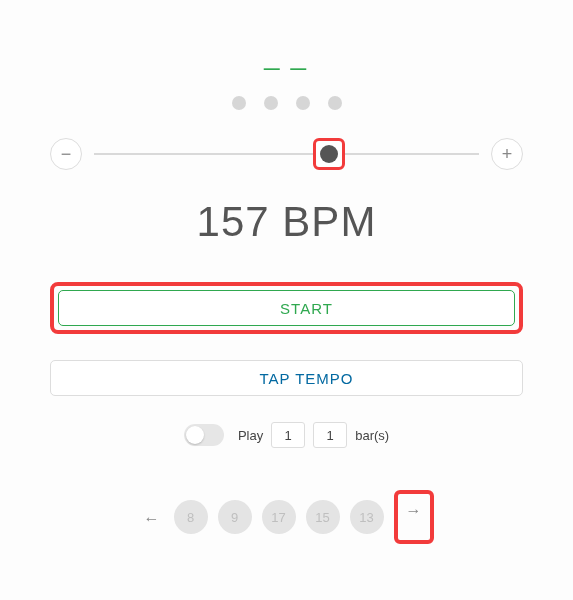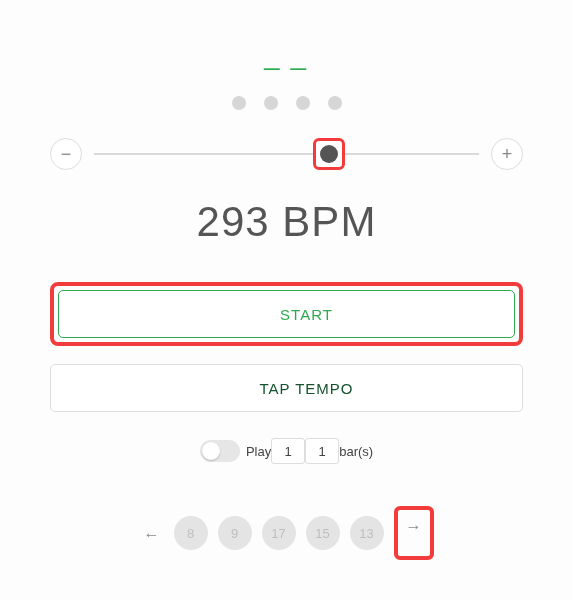--- a/index.html
+++ b/index.html
@@ -97,43 +97,44 @@
       width: 100%;
       margin-bottom: 14px;
     }
     .hl-red {
       border: 4px solid #f23b3b;
       border-radius: 8px;
       padding: 4px;
     }
     .big-btn {
       width: 100%;
-      height: 48px;
+      height: 36px;
       border-radius: 5px;
       background: #fff;
       display: flex;
       align-items: center;
       justify-content: center;
       font-size: 15px;
       letter-spacing: 1px;
       cursor: pointer;
       padding-left: 40px;
     }
     .start-btn {
       border: 1px solid #2fa84f;
       color: #2fa84f;
     }
     .tap-btn {
       border: 1px solid #ddd;
-      color: #14532d;
-      margin-top: 4px;
+      color: #0369a1;
+      margin-top: 12px;
     }
     .mute-row {
       display: flex;
       align-items: center;
+      gap: 8px;
       margin-top: 26px;
       font-size: 13px;
       color: #444;
     }
     .toggle {
       width: 40px;
       height: 22px;
       border-radius: 11px;
       background: #e6e6e6;
       position: relative;
@@ -214,21 +215,21 @@
     <div class="slider-track">
       <div class="slider-thumb-wrap">
         <div class="slider-thumb-hl">
           <div class="slider-thumb"></div>
         </div>
       </div>
     </div>
     <div class="round-btn">+</div>
   </div>
 
-  <div class="bpm-display">293 BPM</div>
+  <div class="bpm-display">157 BPM</div>
 
   <div class="big-btn-wrap hl-red">
     <div class="big-btn start-btn">START</div>
   </div>
 
   <div class="big-btn tap-btn" style="width:100%;">TAP TEMPO</div>
 
   <div class="mute-row">
     <div class="toggle">
       <div class="toggle-knob"></div>

